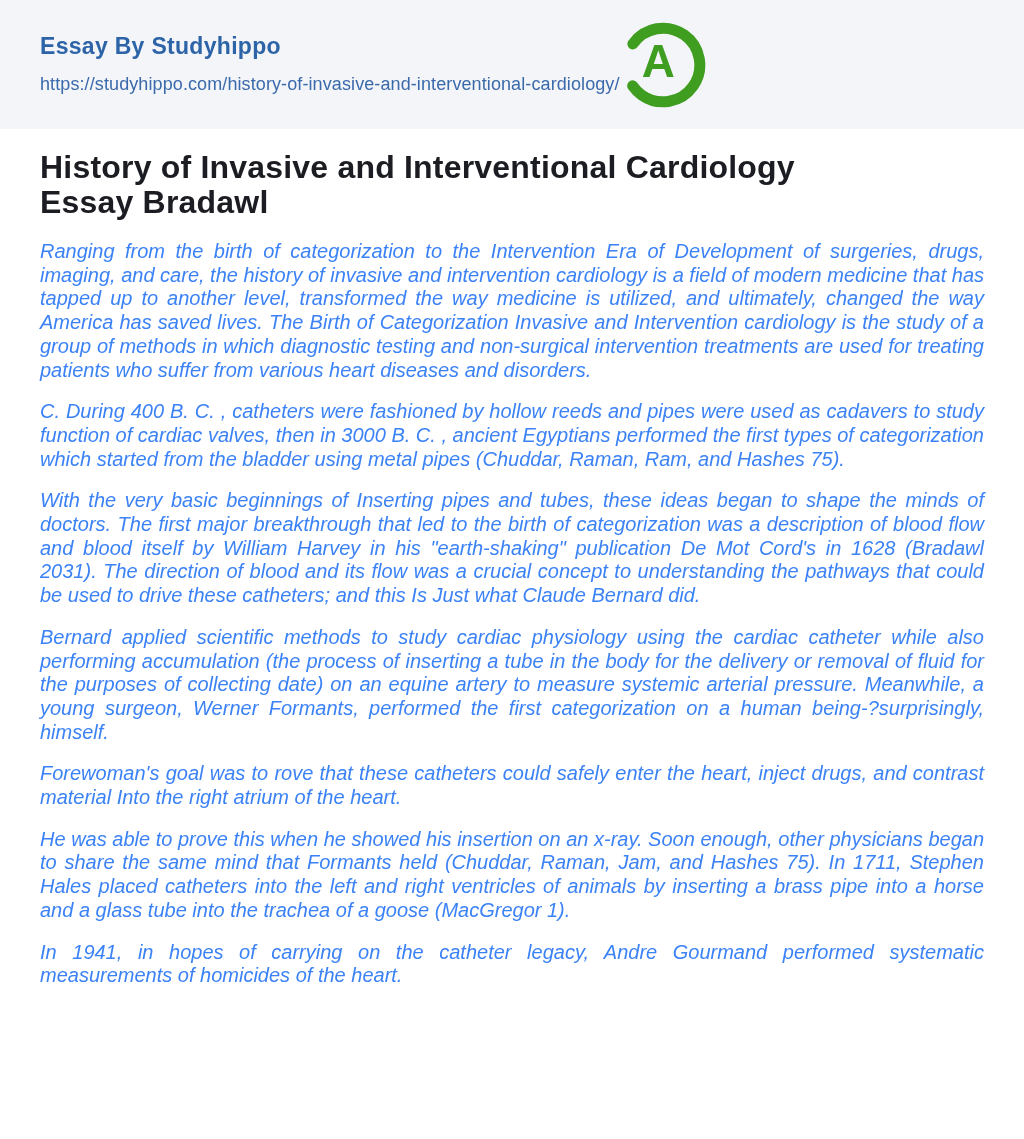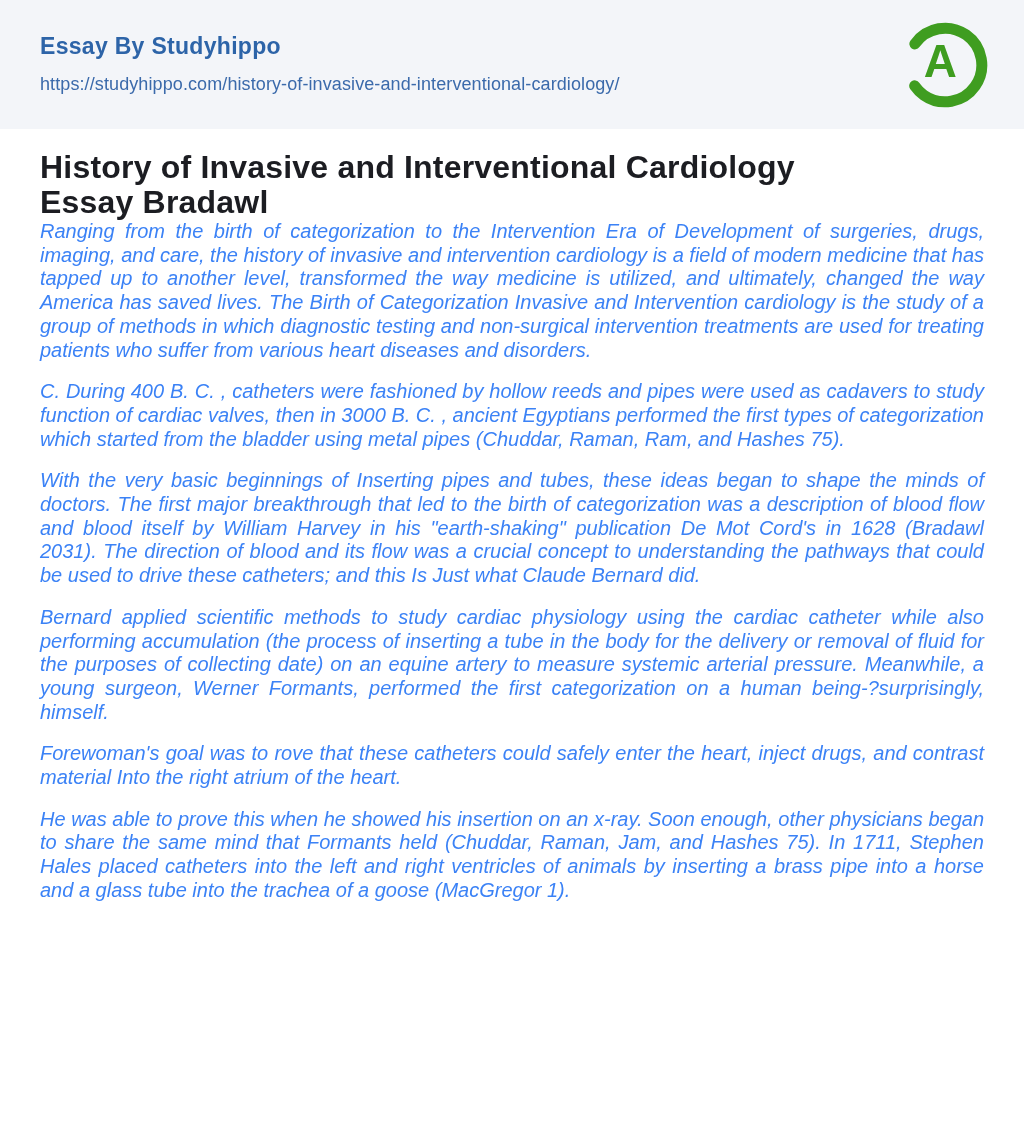--- a/index.html
+++ b/index.html
@@ -7,21 +7,21 @@
   body {
     width: 1024px;
     min-height: 1139px;
     font-family: "Liberation Sans", sans-serif;
     -webkit-font-smoothing: antialiased;
   }
   .header {
     background: #f3f5f9;
     height: 129px;
     display: flex;
-    justify-content: space-between;
+    justify-content: flex-start;
     align-items: center;
     padding: 0 36px 0 40px;
   }
   .header-text { display: flex; flex-direction: column; }
   .brand {
     color: #2d64a8;
     font-size: 23px;
     font-weight: 700;
     letter-spacing: 0.3px;
     line-height: 1.1;
@@ -39,20 +39,21 @@
     font-family: "Liberation Sans", sans-serif;
     font-weight: 700;
   }
   main { padding: 21px 40px 0 40px; }
   h1.page-title {
     color: #1c1d22;
     font-size: 32px;
     line-height: 35px;
     font-weight: 700;
     letter-spacing: 0.2px;
+    margin-bottom: 20px;
   }
   h1.page-title span { display: block; }
   .essay-body p {
     color: #3b82f6;
     font-size: 20px;
     line-height: 23.7px;
     text-align: justify;
     margin-bottom: 18px;
     font-style: italic;
   }
@@ -78,14 +79,15 @@
     <span>History of Invasive and Interventional Cardiology</span>
     <span>Essay Bradawl</span>
   </h1>
   <div class="essay-body">
     <p>Ranging from the birth of categorization to the Intervention Era of Development of surgeries, drugs, imaging, and care, the history of invasive and intervention cardiology is a field of modern medicine that has tapped up to another level, transformed the way medicine is utilized, and ultimately, changed the way America has saved lives. The Birth of Categorization Invasive and Intervention cardiology is the study of a group of methods in which diagnostic testing and non-surgical intervention treatments are used for treating patients who suffer from various heart diseases and disorders.</p>
     <p>C. During 400 B. C. , catheters were fashioned by hollow reeds and pipes were used as cadavers to study function of cardiac valves, then in 3000 B. C. , ancient Egyptians performed the first types of categorization which started from the bladder using metal pipes (Chuddar, Raman, Ram, and Hashes 75).</p>
     <p>With the very basic beginnings of Inserting pipes and tubes, these ideas began to shape the minds of doctors. The first major breakthrough that led to the birth of categorization was a description of blood flow and blood itself by William Harvey in his "earth-shaking" publication De Mot Cord's in 1628 (Bradawl 2031). The direction of blood and its flow was a crucial concept to understanding the pathways that could be used to drive these catheters; and this Is Just what Claude Bernard did.</p>
     <p>Bernard applied scientific methods to study cardiac physiology using the cardiac catheter while also performing accumulation (the process of inserting a tube in the body for the delivery or removal of fluid for the purposes of collecting date) on an equine artery to measure systemic arterial pressure. Meanwhile, a young surgeon, Werner Formants, performed the first categorization on a human being-?surprisingly, himself.</p>
     <p>Forewoman's goal was to rove that these catheters could safely enter the heart, inject drugs, and contrast material Into the right atrium of the heart.</p>
     <p>He was able to prove this when he showed his insertion on an x-ray. Soon enough, other physicians began to share the same mind that Formants held (Chuddar, Raman, Jam, and Hashes 75). In 1711, Stephen Hales placed catheters into the left and right ventricles of animals by inserting a brass pipe into a horse and a glass tube into the trachea of a goose (MacGregor 1).</p>
+    <p>In 1941, in hopes of carrying on the catheter legacy, Andre Gourmand performed systematic measurements of homicides of the heart.</p>
   </div>
 </main>
 
 </body></html>

